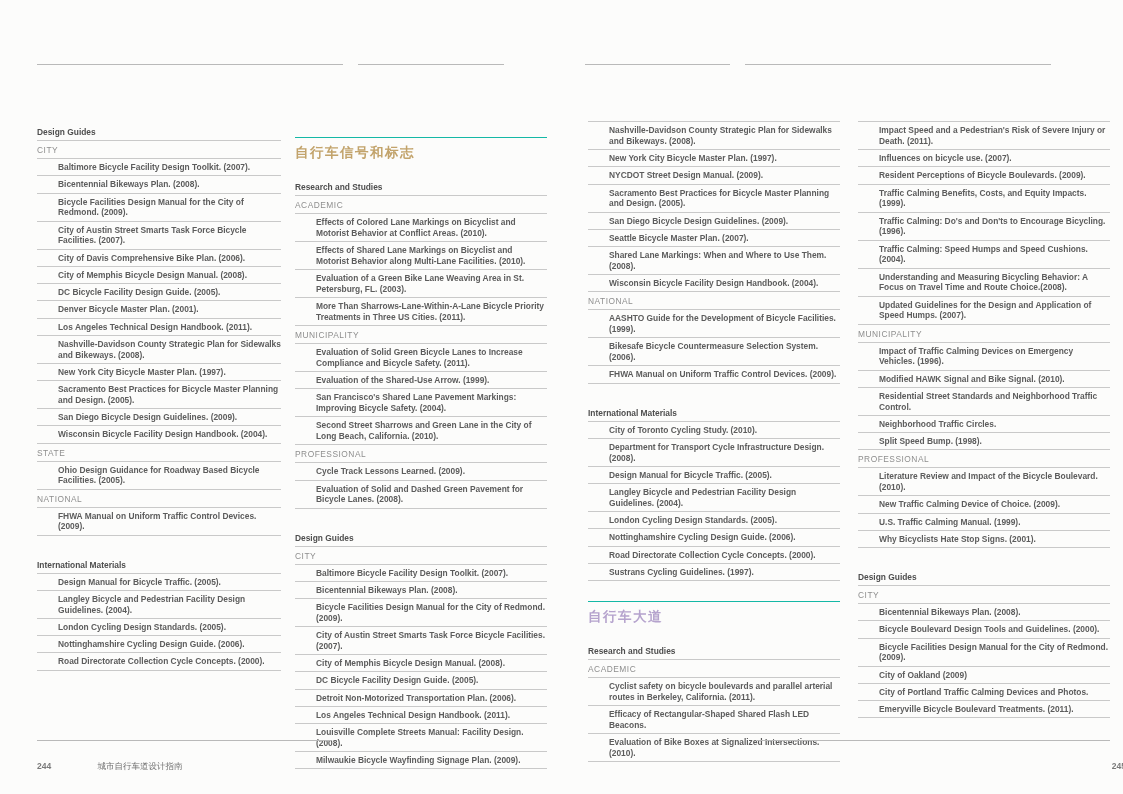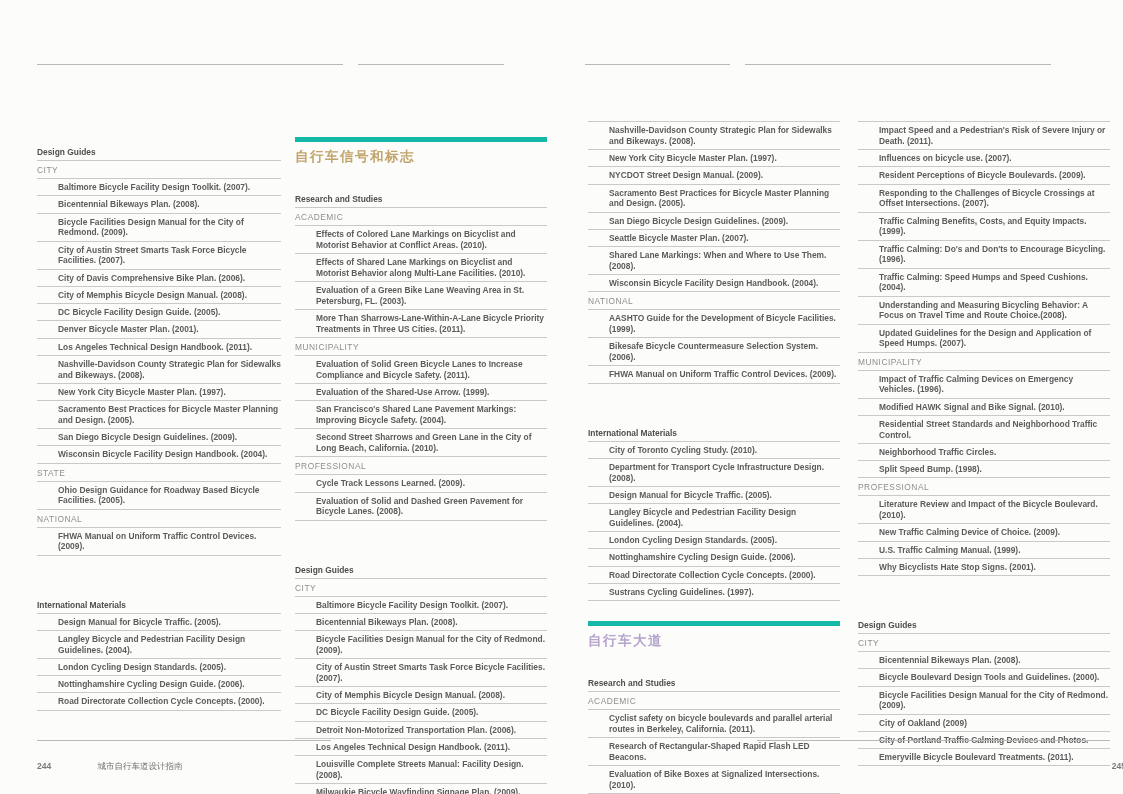--- a/index.html
+++ b/index.html
@@ -5,24 +5,24 @@
   html,body{margin:0;padding:0;background:#e9e9e9;}
   .spread{position:relative;width:1123px;height:794px;background:#fcfcfb;overflow:hidden;
           font-family:"Liberation Sans","DejaVu Sans",sans-serif;}
   .rule{position:absolute;height:1px;background:#b9b9b9;}
   .column{position:absolute;}
   #col1{left:37px;top:123px;width:244px;}
   #col2{left:295px;top:137px;width:252px;}
   #col3{left:588px;top:121px;width:252px;}
   #col4{left:858px;top:121px;width:252px;}
   .blk{box-sizing:border-box;}
-  .chapter{font-size:13.5px;letter-spacing:1.5px;border-top:5px solid #14b8a6;
+  .chapter{font-size:13.5px;letter-spacing:1.5px;border-top:1px solid #14b8a6;
            padding:6px 0 4px;margin-bottom:12px;font-weight:bold;}
   .group{font-size:8.4px;font-weight:bold;color:#4e4e4e;padding:4px 0 3px;
-         border-bottom:1px solid #c9c9c9;margin-top:20px;}
+         border-bottom:1px solid #c9c9c9;}
   .label{font-size:8.4px;color:#8e8e8e;letter-spacing:0.5px;padding:4px 0 3px;
          border-bottom:1px solid #c9c9c9;}
   .item{font-size:8.4px;font-weight:bold;color:#5c5c5c;line-height:1.28;
         padding:3px 0 2.5px 21px;border-bottom:1px solid #c9c9c9;}
   .toprule{height:0;border-bottom:1px solid #c9c9c9;}
   .spacer{height:20px;}
   .footer-text{position:absolute;font-size:8.5px;color:#6f6f6f;margin-top:16px;}
   .pgnum{font-weight:bold;color:#7a7a7a;}
   .book-title{margin-left:44px;color:#6f6f6f;}
 </style>
@@ -117,29 +117,28 @@
       <div class="blk item">Langley Bicycle and Pedestrian Facility Design Guidelines. (2004).</div>
       <div class="blk item">London Cycling Design Standards. (2005).</div>
       <div class="blk item">Nottinghamshire Cycling Design Guide. (2006).</div>
       <div class="blk item">Road Directorate Collection Cycle Concepts. (2000).</div>
       <div class="blk item">Sustrans Cycling Guidelines. (1997).</div>
       <div class="blk spacer"></div>
       <div class="blk chapter" style="color: rgb(181, 163, 205);">自行车大道</div>
       <div class="blk group">Research and Studies</div>
       <div class="blk label">ACADEMIC</div>
       <div class="blk item">Cyclist safety on bicycle boulevards and parallel arterial routes in Berkeley, California. (2011).</div>
-      <div class="blk item">Research of Rectangular-Shaped Rapid Flash LED Beacons.</div>
+      <div class="blk item">Efficacy of Rectangular-Shaped Shared Flash LED Beacons.</div>
       <div class="blk item">Evaluation of Bike Boxes at Signalized Intersections. (2010).</div>
     </div>
   <div class="column" id="col4">
       <div class="blk toprule"></div>
       <div class="blk item">Impact Speed and a Pedestrian's Risk of Severe Injury or Death. (2011).</div>
       <div class="blk item">Influences on bicycle use. (2007).</div>
       <div class="blk item">Resident Perceptions of Bicycle Boulevards. (2009).</div>
-      <div class="blk item">Responding to the Challenges of Bicycle Crossings at Offset Intersections. (2007).</div>
       <div class="blk item">Traffic Calming Benefits, Costs, and Equity Impacts. (1999).</div>
       <div class="blk item">Traffic Calming: Do's and Don'ts to Encourage Bicycling. (1996).</div>
       <div class="blk item">Traffic Calming: Speed Humps and Speed Cushions. (2004).</div>
       <div class="blk item">Understanding and Measuring Bicycling Behavior: A Focus on Travel Time and Route Choice.(2008).</div>
       <div class="blk item">Updated Guidelines for the Design and Application of Speed Humps. (2007).</div>
       <div class="blk label">MUNICIPALITY</div>
       <div class="blk item">Impact of Traffic Calming Devices on Emergency Vehicles. (1996).</div>
       <div class="blk item">Modified HAWK Signal and Bike Signal. (2010).</div>
       <div class="blk item">Residential Street Standards and Neighborhood Traffic Control.</div>
       <div class="blk item">Neighborhood Traffic Circles.</div>

